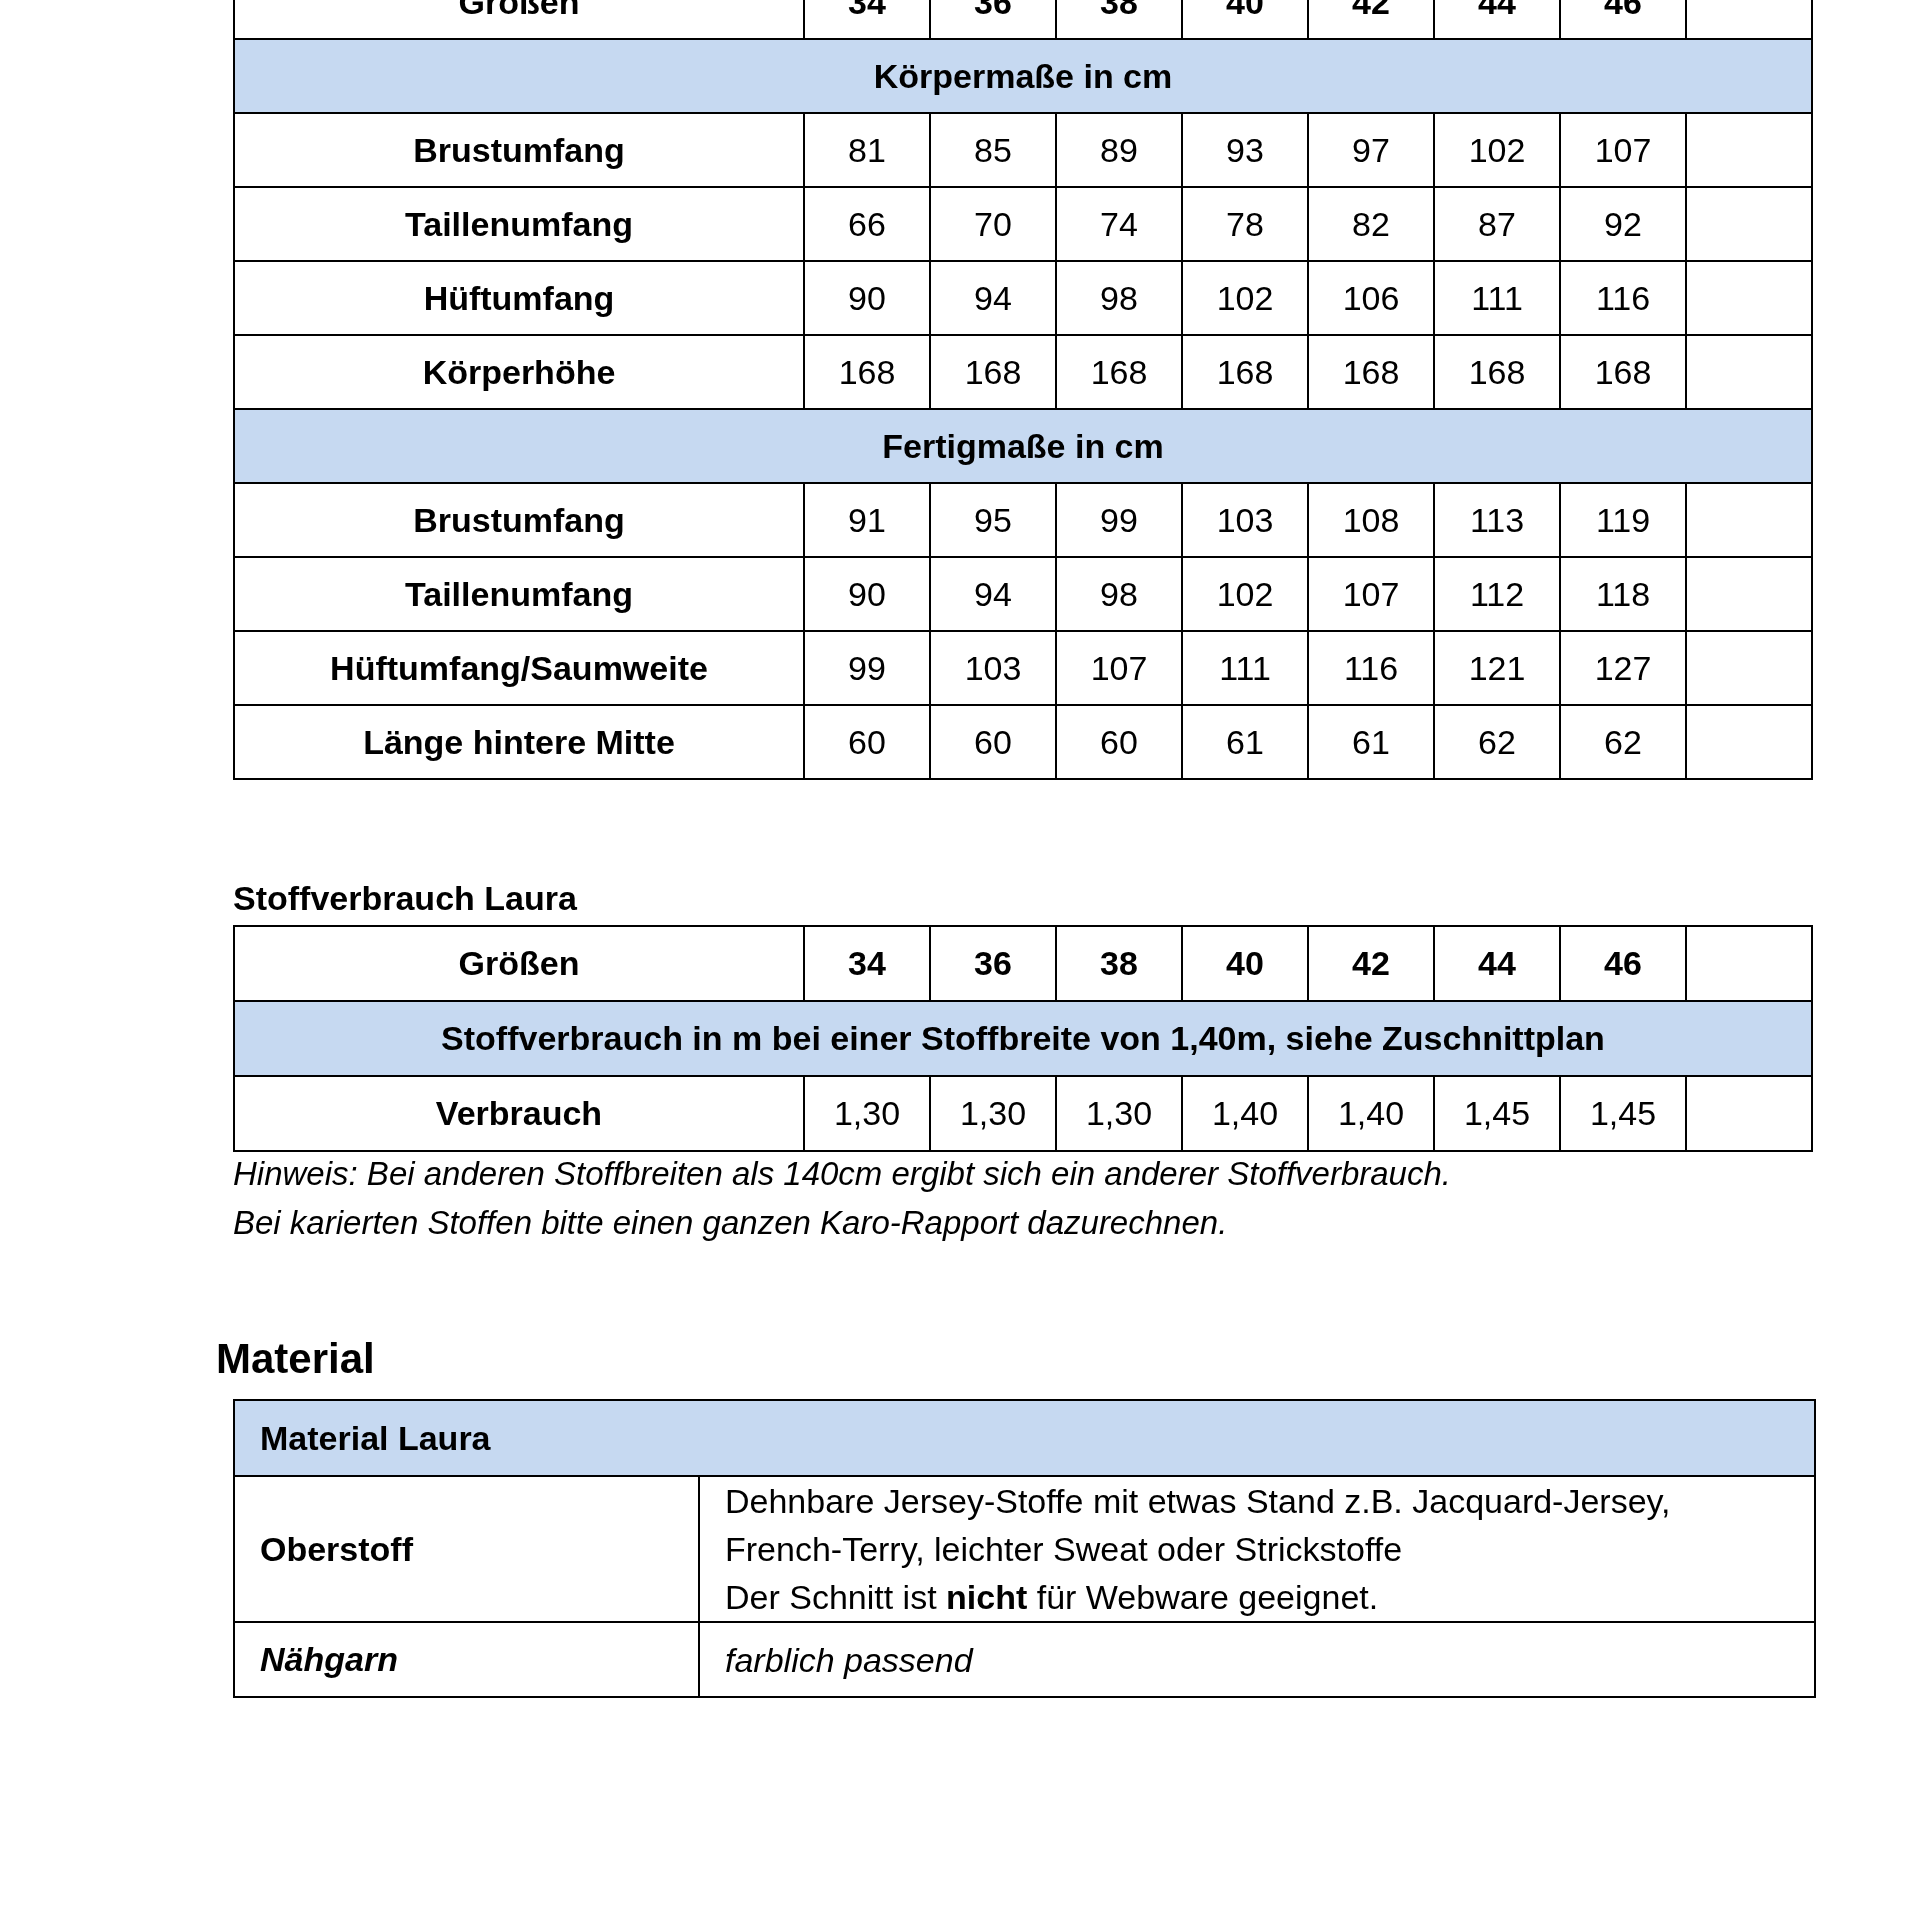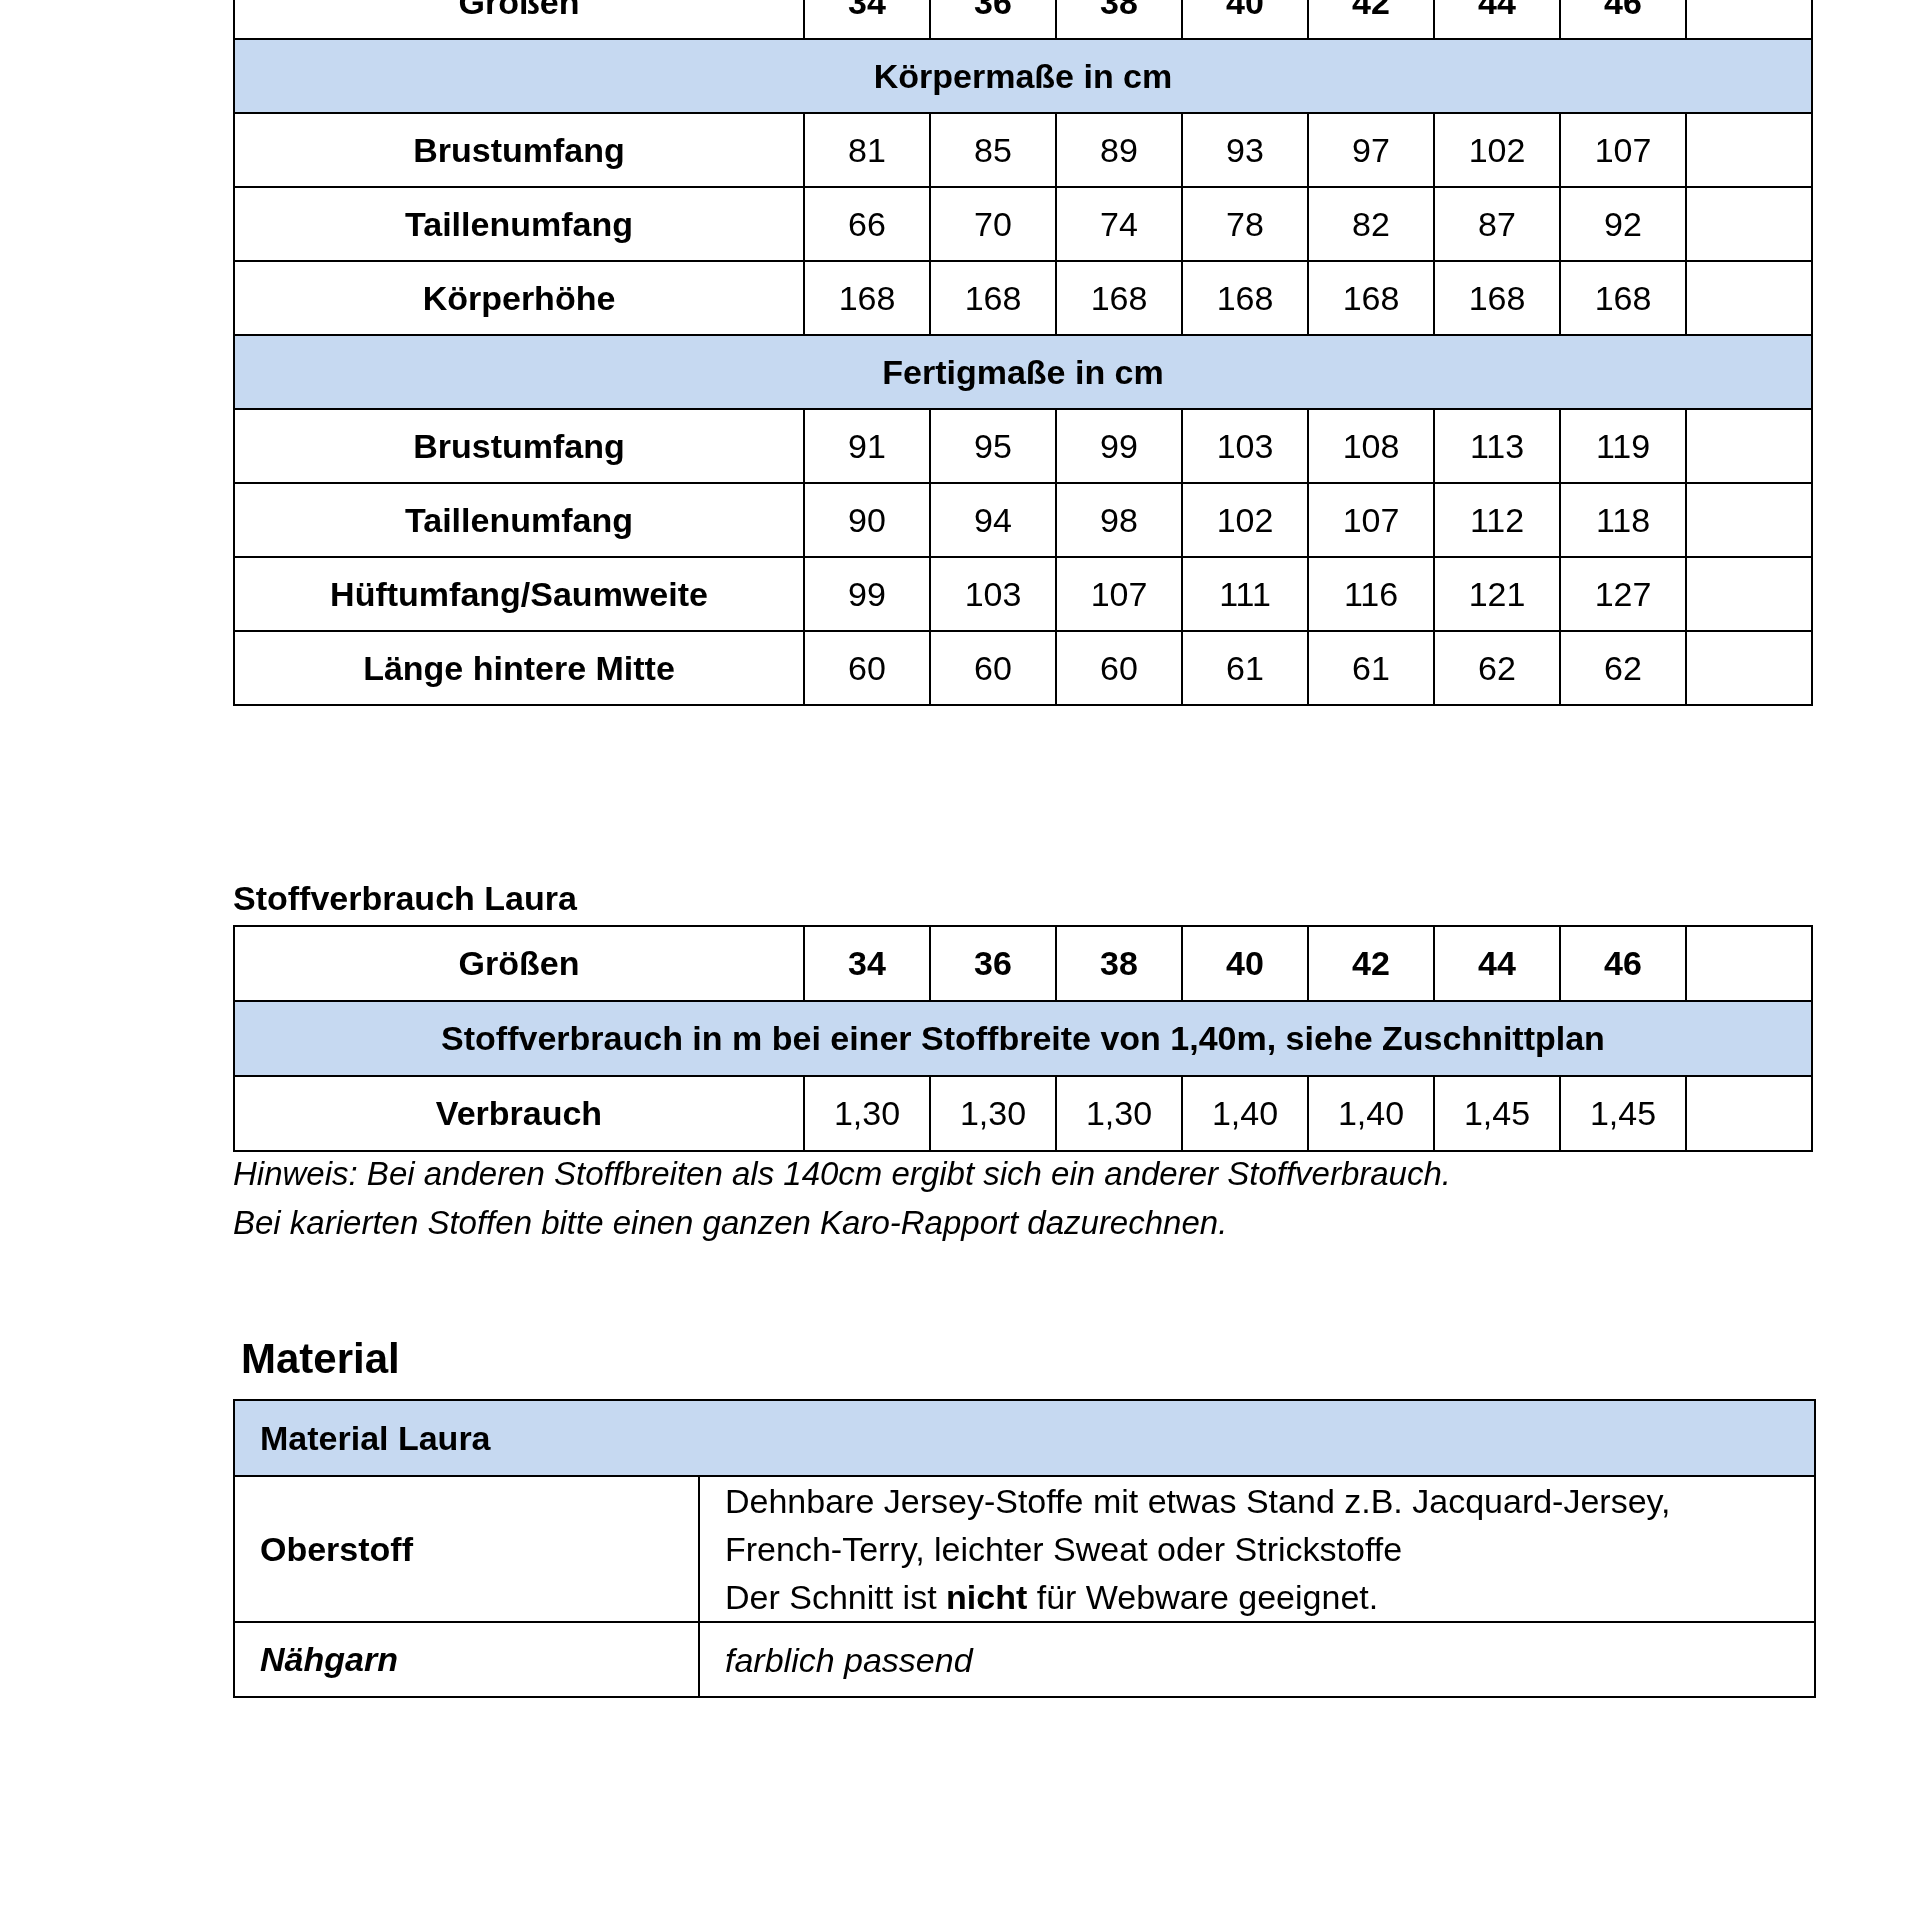--- a/index.html
+++ b/index.html
@@ -73,21 +73,21 @@
       left: 233px;
       font-size: 33px;
       line-height: 48px;
       font-style: italic;
     }
     .note.n1 { top: 1150px; }
     .note.n2 { top: 1199px; }
 
     .heading-big {
       position: absolute;
-      left: 241px;
+      left: 216px;
       top: 1335px;
       font-size: 42px;
       font-weight: bold;
     }
     #material-table {
       left: 233px;
       top: 1399px;
       width: 1582px;
     }
     #material-table col.m0 { width: 465px; }
@@ -153,20 +153,31 @@
       <td>66</td>
       <td>70</td>
       <td>74</td>
       <td>78</td>
       <td>82</td>
       <td>87</td>
       <td>92</td>
       <td></td>
     </tr>
     <tr>
+      <td class="label">Hüftumfang</td>
+      <td>90</td>
+      <td>94</td>
+      <td>98</td>
+      <td>102</td>
+      <td>106</td>
+      <td>111</td>
+      <td>116</td>
+      <td></td>
+    </tr>
+    <tr>
       <td class="label">Körperhöhe</td>
       <td>168</td>
       <td>168</td>
       <td>168</td>
       <td>168</td>
       <td>168</td>
       <td>168</td>
       <td>168</td>
       <td></td>
     </tr>

